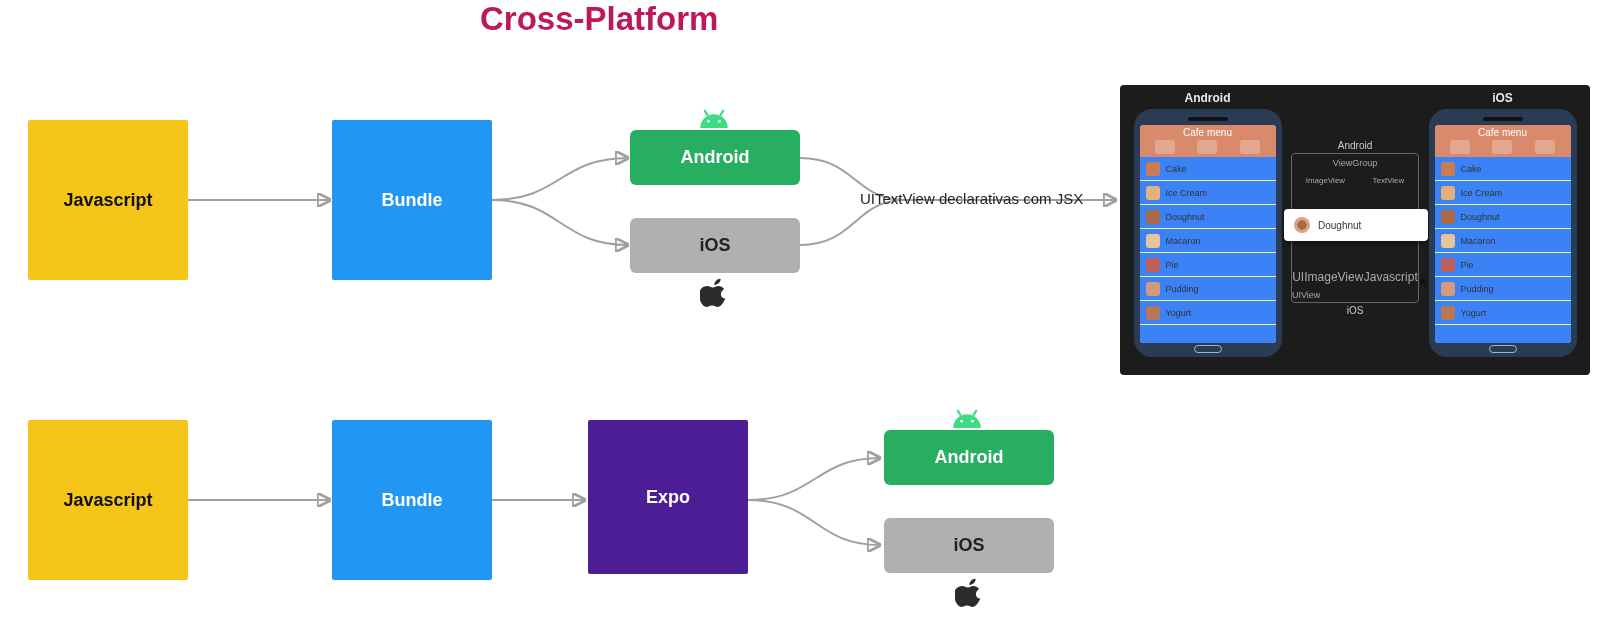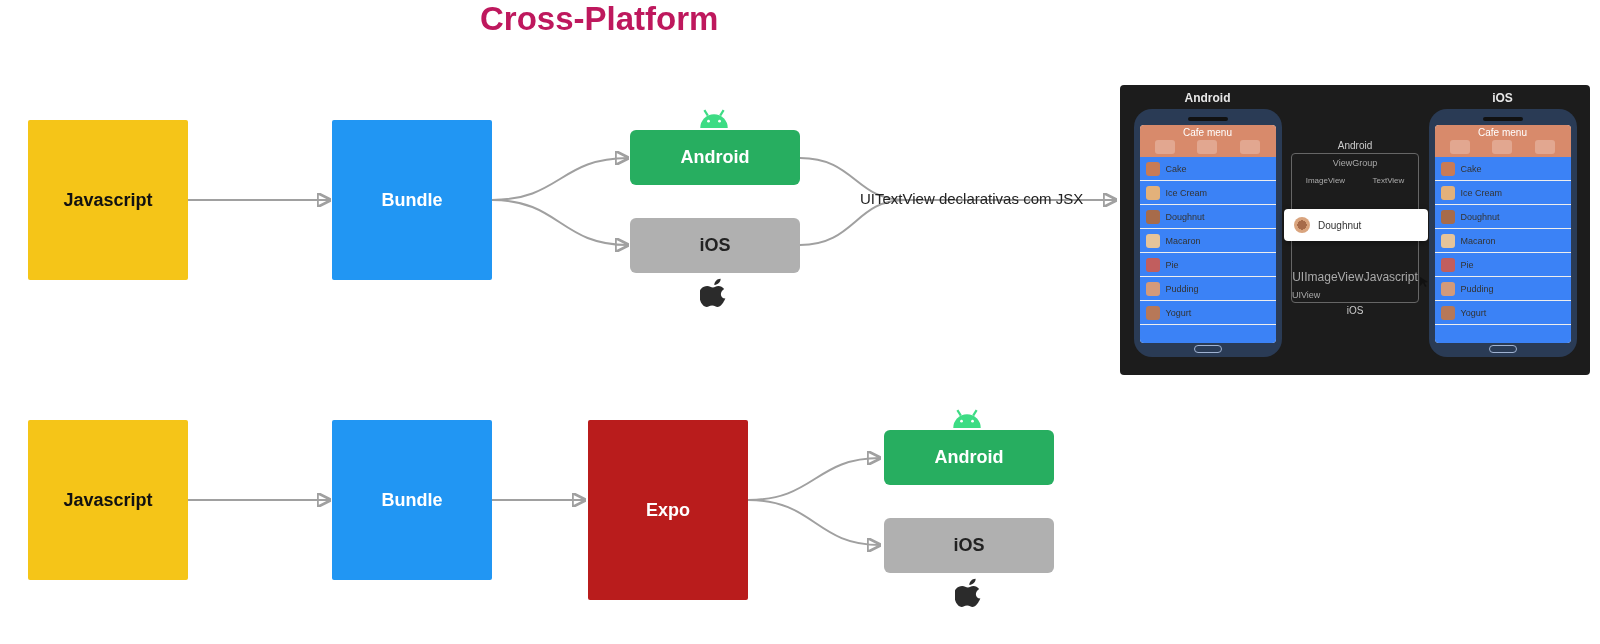--- a/index.html
+++ b/index.html
@@ -22,21 +22,21 @@
     position: absolute;
     display: flex;
     align-items: center;
     justify-content: center;
     font-weight: 700;
     font-size: 18px;
     border-radius: 2px;
   }
   .js-box { background: #f5c518; color: #111; width: 160px; height: 160px; margin-left: 28px; }
   .bundle-box { background: #2196f3; color: #fff; width: 160px; height: 160px; }
-  .expo-box { background: #b91c1c; color: #fff; width: 160px; height: 180px; }
+  .expo-box { background: #4c1d95; color: #fff; width: 160px; height: 154px; }
   .android-box { background: #27ae60; color: #fff; width: 170px; height: 55px; border-radius: 6px; }
   .ios-box { background: #b0b0b0; color: #222; width: 170px; height: 55px; border-radius: 6px; }
   .apple-icon { position: absolute; width: 30px; height: 30px; fill: #2b2b2b; }
   .android-icon { position: absolute; width: 34px; height: 22px; fill: #3ddc84; }
   .jsx-label {
     position: absolute;
     font-size: 15px;
     color: #222;
   }
   svg.connectors {

